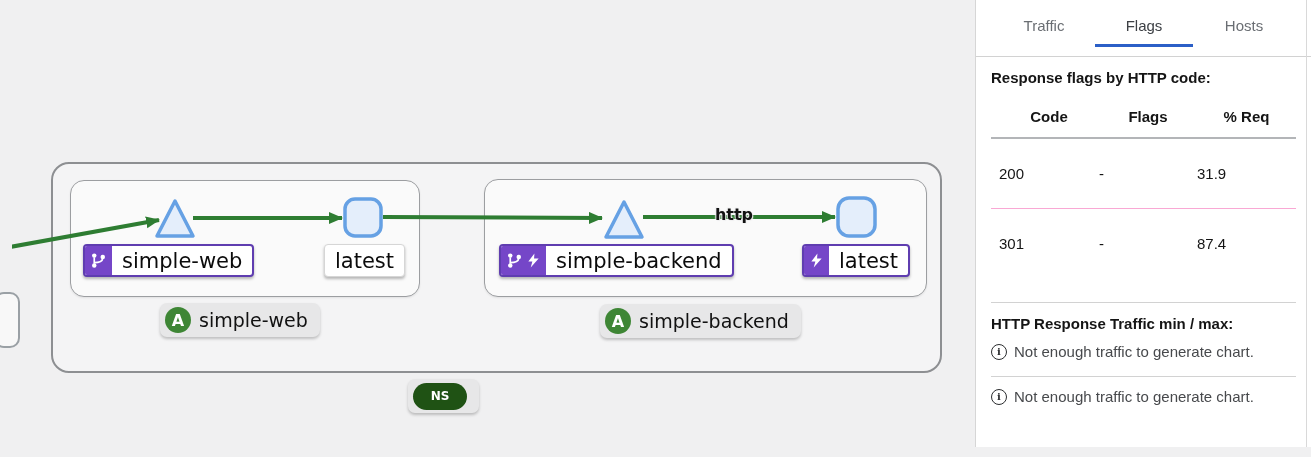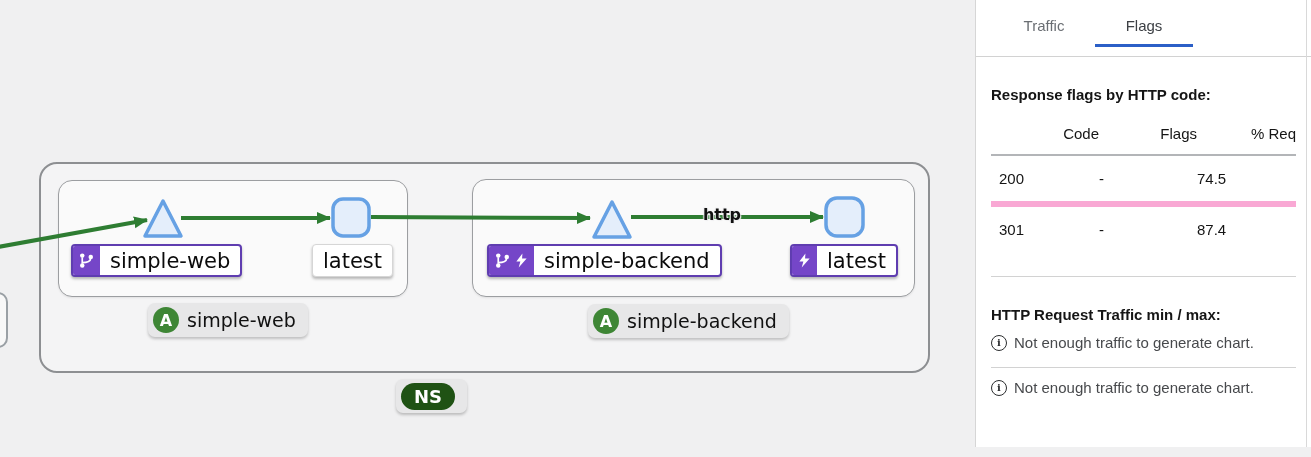--- a/index.html
+++ b/index.html
@@ -1,20 +1,20 @@
 <!DOCTYPE html>
 <html><head>
 <meta charset="utf-8">
 <style>
   html,body{margin:0;padding:0;}
   body{font-family:"Liberation Sans",sans-serif;}
   .stage{position:relative;width:1311px;height:457px;background:#f0f0f1;overflow:hidden;}
 
   
-  .graph{position:absolute;left:0;top:0;width:975px;height:457px;}
+  .graph{position:absolute;left:12px;top:0;width:975px;height:457px;}
   .ns-box{position:absolute;left:39px;top:162px;width:891px;height:211px;
           border:2px solid #8d8f92;border-radius:18px;background:#f4f4f5;box-sizing:border-box;}
   .grp-box{position:absolute;border:1.5px solid #9c9ea1;border-radius:14px;background:#fafafa;box-sizing:border-box;
            box-shadow:0 1px 2px rgba(0,0,0,0.08);}
   .grp-web{left:58px;top:180px;width:350px;height:117px;}
   .grp-backend{left:472px;top:179px;width:443px;height:118px;}
   .cutoff-node{position:absolute;left:-18px;top:292px;width:26px;height:56px;border:2px solid #9aa0a5;
                border-radius:10px;background:#f8f8f8;box-sizing:border-box;}
   svg.edges{position:absolute;left:0;top:0;}
 
@@ -26,41 +26,41 @@
   .node-label .txt{display:flex;align-items:center;padding:0 10px;white-space:nowrap;}
   .badge-strip{background:#7546c8;display:flex;align-items:center;justify-content:center;gap:3px;padding:0 5px;}
   .badge-strip svg{display:block;}
 
   .pill{position:absolute;display:flex;align-items:center;gap:8px;height:34px;background:#e7e7e8;
         border-radius:7px;box-shadow:0 2px 3px rgba(0,0,0,0.22);padding:0 12px 0 5px;
         font-family:"DejaVu Sans",sans-serif;font-size:19px;color:#111;white-space:nowrap;}
   .app-badge{width:26px;height:26px;border-radius:50%;background:#3E8635;color:#fff;font-weight:bold;
              font-size:16px;display:flex;align-items:center;justify-content:center;font-family:"DejaVu Sans",sans-serif;}
   .ns-badge{height:27px;min-width:40px;border-radius:14px;background:#1f5214;color:#fff;font-weight:bold;
-            font-size:18px;display:flex;align-items:center;justify-content:center;padding:0 7px;
+            font-size:12px;display:flex;align-items:center;justify-content:center;padding:0 7px;
             font-family:"DejaVu Sans",sans-serif;}
   .edge-label{position:absolute;left:700px;top:205px;width:44px;text-align:center;
               font-family:"DejaVu Sans",sans-serif;font-weight:bold;font-size:16px;color:#111;
               text-shadow:0 0 2px #f0f0f1,1px 1px 1px #f0f0f1,-1px -1px 1px #f0f0f1;}
 
   
   .panel{position:absolute;left:975px;top:0;width:336px;height:447px;background:#ffffff;
          border-left:1px solid #d6d6d6;box-sizing:border-box;color:#151515;}
   .panel-edge-line{position:absolute;left:1306px;top:0;width:1px;height:447px;background:#d9d9d9;}
   .tabs{display:flex;padding-left:18px;padding-top:17px;}
   .tab{width:100px;text-align:center;font-size:15px;color:#6a6e73;padding-bottom:13px;position:relative;cursor:pointer;}
   .tab.active{color:#3d4045;}
   .tab.active::after{content:"";position:absolute;left:1px;right:1px;bottom:0;height:3px;background:#2b5fc7;}
   .divider{border:none;border-top:1px solid #d2d2d2;margin:9px 0 0 0;}
   .panel-inner{padding:0 15px;}
-  .sec-title{font-weight:bold;font-size:15px;margin-top:29px;}
+  .sec-title{font-weight:bold;font-size:15px;margin-top:12px;}
   table.flags{width:100%;border-collapse:collapse;margin-top:13px;font-size:15px;}
-  table.flags th{text-align:right;font-weight:normal;padding:9px 0 12px 0;border-bottom:2px solid #b3b5b8;}
-  table.flags td{padding:14px 0;}
-  table.flags tr.r2 td{border-top:6px solid #f9a8d4;}
+  table.flags th{text-align:center;font-weight:bold;padding:9px 0 12px 0;border-bottom:2px solid #b3b5b8;}
+  table.flags td{padding:26px 0;}
+  table.flags tr.r2 td{border-top:1px solid #f9a8d4;}
   .col1{width:100px;padding-left:8px !important;}
   .col2{width:98px;}
   .sec-div{border:none;border-top:1px solid #d2d2d2;margin:24px 0 0 0;}
   .msg{display:flex;align-items:center;gap:7px;margin-top:11px;font-size:15px;color:#47494c;}
   .info-i{width:14px;height:14px;border:1.5px solid #2b2d2f;border-radius:50%;display:inline-flex;
           align-items:center;justify-content:center;font-size:10px;font-weight:bold;color:#2b2d2f;
           font-family:"DejaVu Serif",serif;flex:0 0 auto;}
 </style>
 </head>
 <body>
@@ -157,51 +157,52 @@
 
     <div class="pill" style="left:396px;top:379px;">
       <span class="ns-badge">NS</span>
     </div>
   </div>
 
   <div class="panel">
     <div class="tabs">
       <div class="tab">Traffic</div>
       <div class="tab active">Flags</div>
+      <div class="tab">Hosts</div>
     </div>
     <hr class="divider">
 
     <div class="panel-inner">
       <div class="sec-title">Response flags by HTTP code:</div>
 
       <table class="flags">
         <thead>
           <tr>
             <th class="col1">Code</th>
             <th class="col2">Flags</th>
             <th>% Req</th>
           </tr>
         </thead>
         <tbody>
           <tr>
             <td class="col1">200</td>
             <td class="col2">-</td>
-            <td>74.5</td>
+            <td>31.9</td>
           </tr>
           <tr class="r2">
             <td class="col1">301</td>
             <td class="col2">-</td>
             <td>87.4</td>
           </tr>
         </tbody>
       </table>
 
       <hr class="sec-div">
 
-      <div class="sec-title">HTTP Request Traffic min / max:</div>
+      <div class="sec-title">HTTP Response Traffic min / max:</div>
       <div class="msg">
         <span class="info-i">i</span>
         <span>Not enough traffic to generate chart.</span>
       </div>
 
       <hr class="sec-div" style="margin-top:16px;">
 
       <div class="msg">
         <span class="info-i">i</span>
         <span>Not enough traffic to generate chart.</span>

